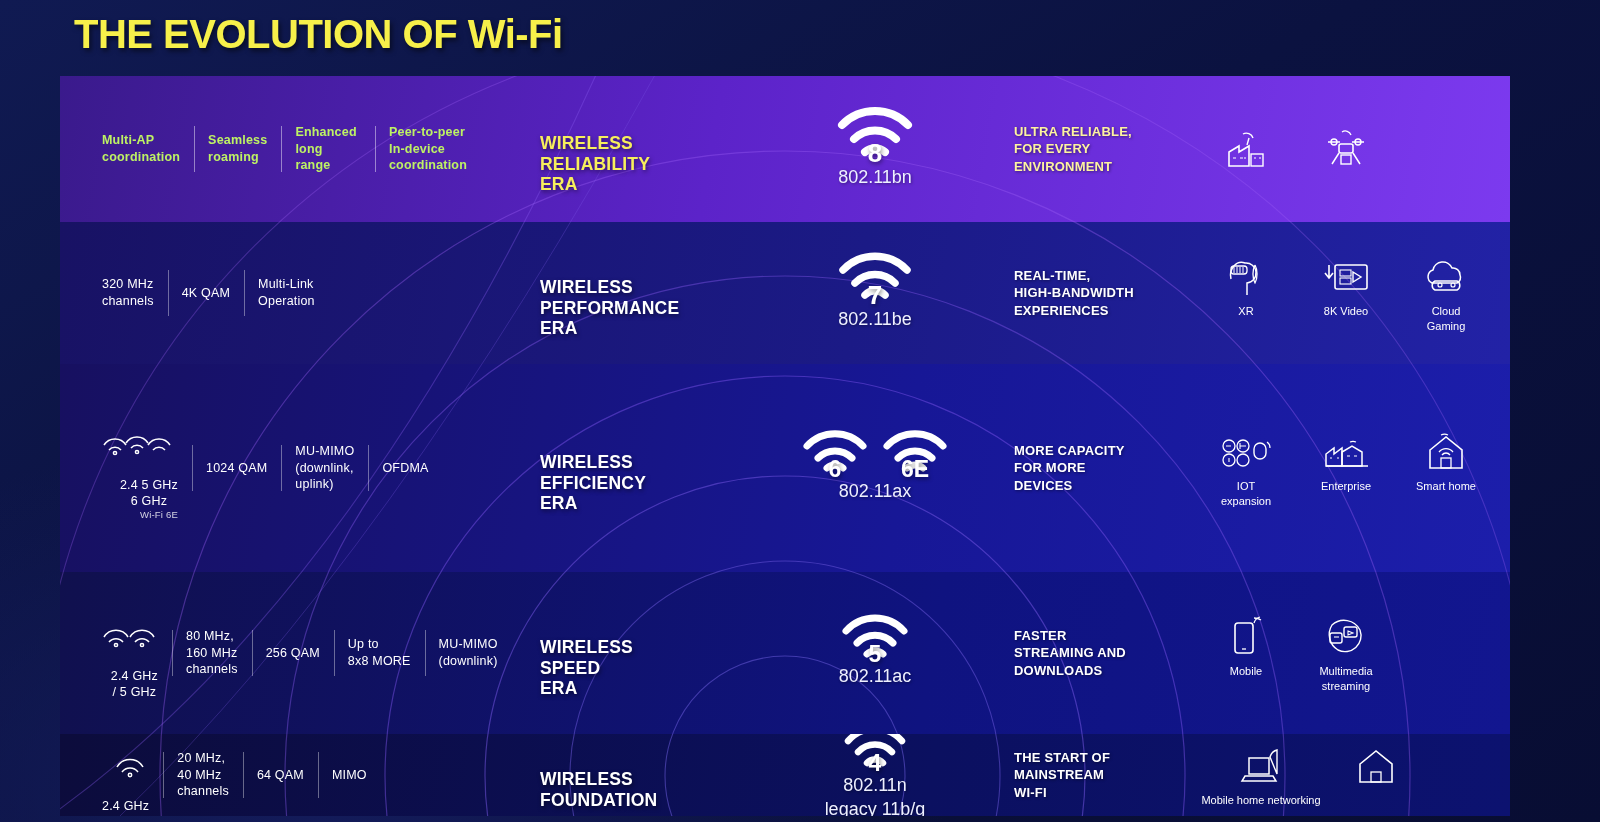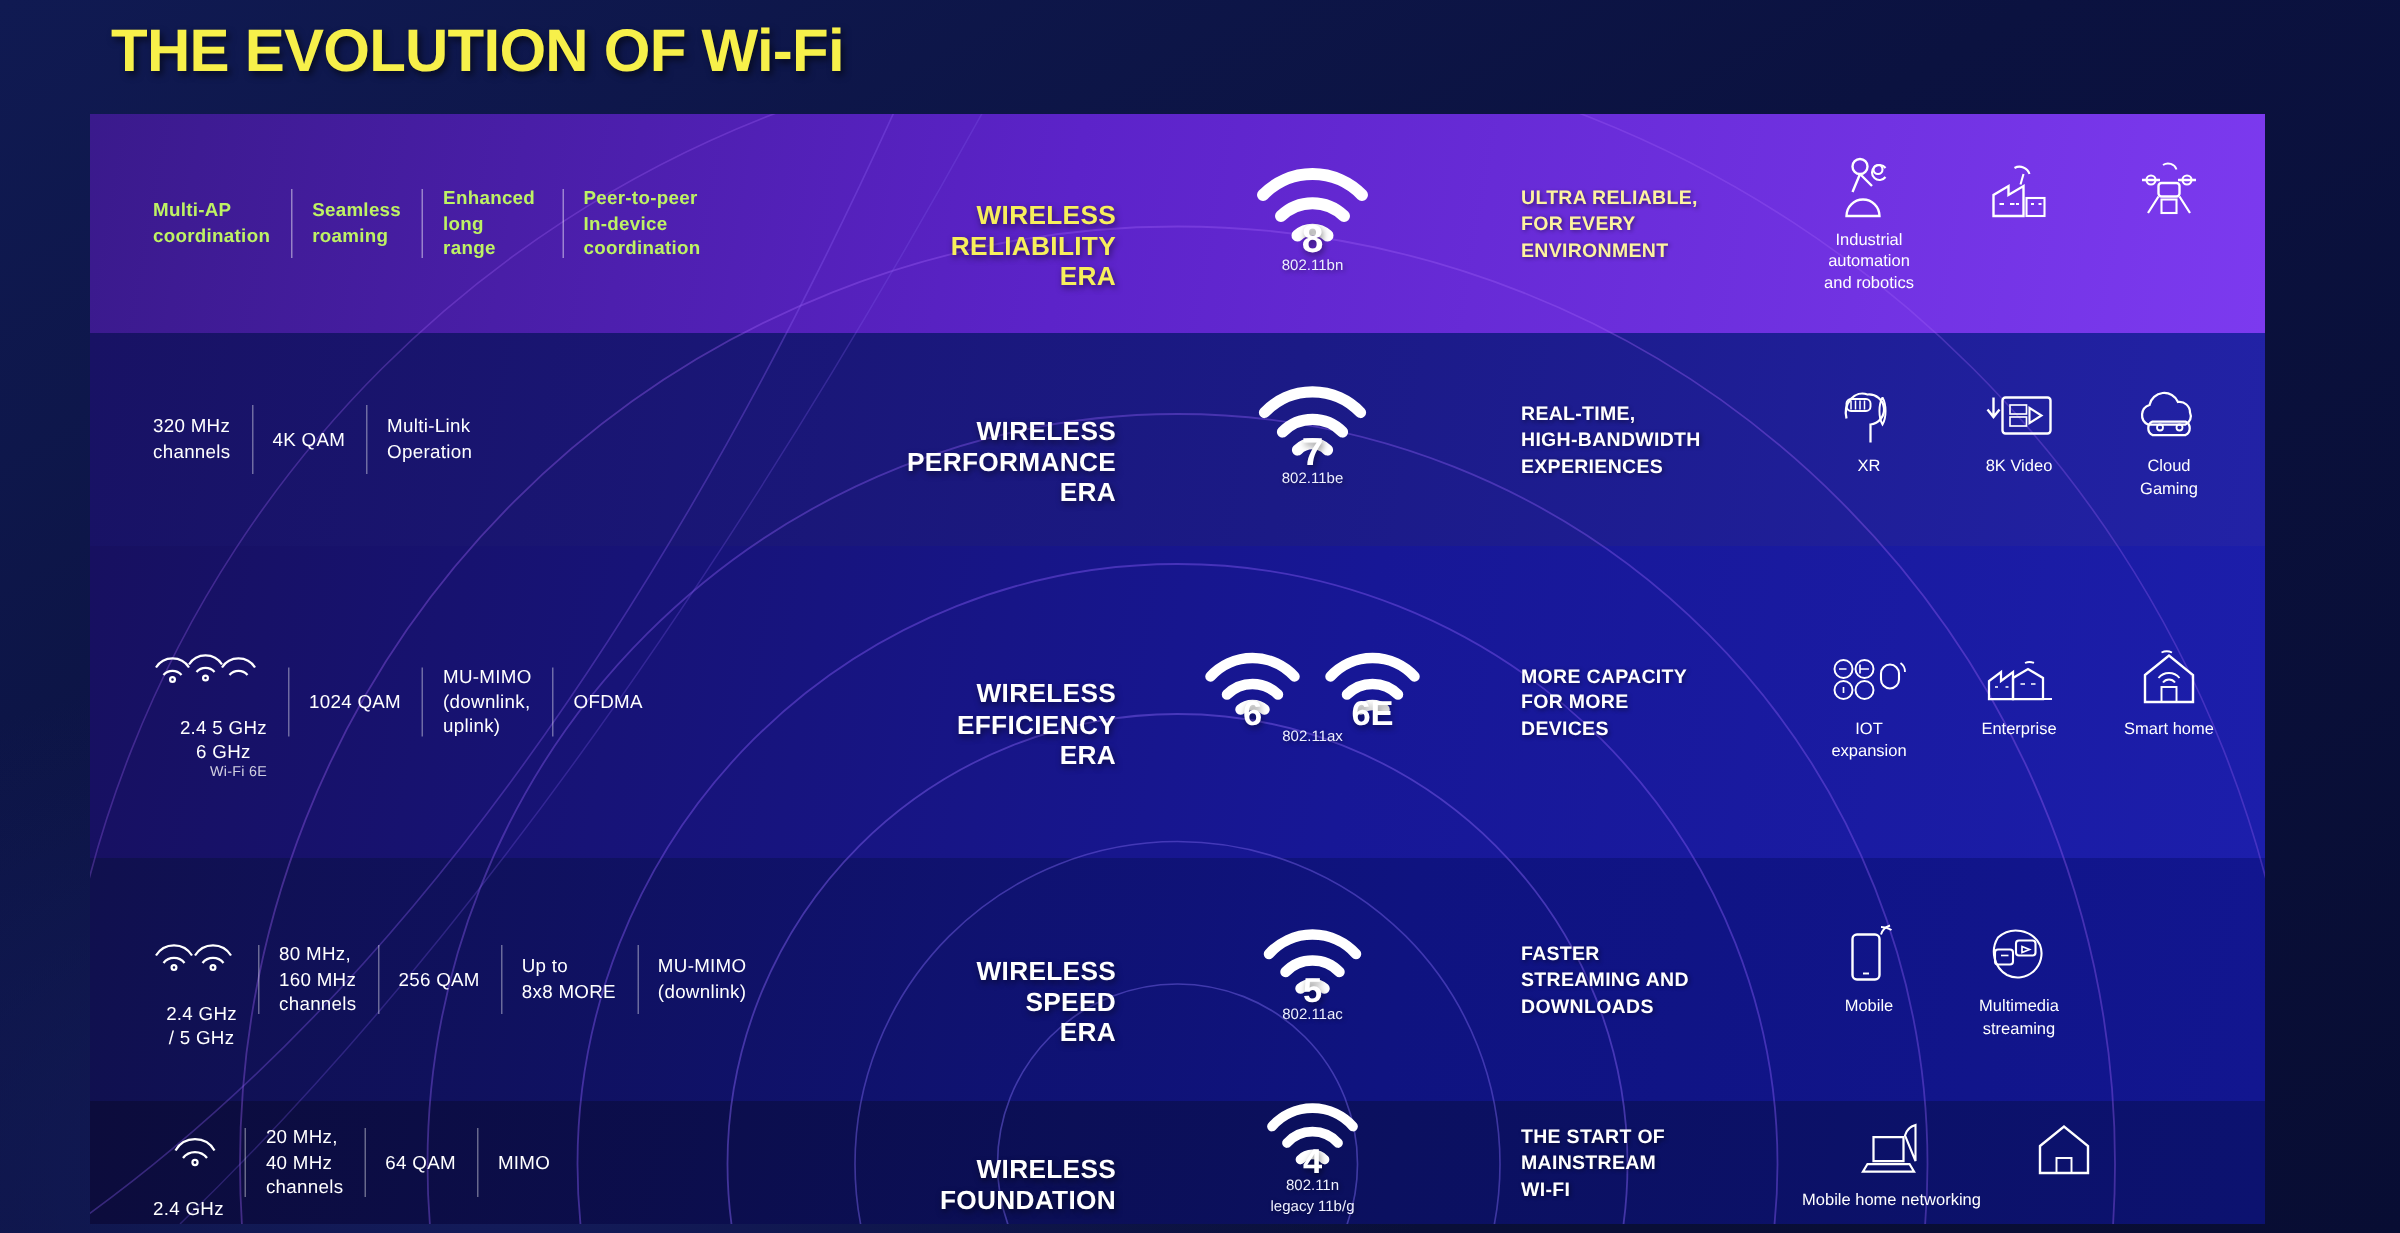--- a/index.html
+++ b/index.html
@@ -94,21 +94,21 @@
     justify-content:center; width:auto;
     font-size:12.5px; color:#fff; text-align:center;
   }
   .bandcell svg{ display:block; margin-bottom:3px; }
   .bandcell .bandtxt{ white-space:pre-line; line-height:1.3; }
   .bandcell .bandsub{ font-size:9.5px; opacity:.8; }
 
   
   .era{
     width:210px; min-width:210px;
-    text-align:right;
+    text-align:left;
     font-size:17.5px; font-weight:bold;
     line-height:1.18;
     letter-spacing:.2px;
     color:#ffffff;
     text-shadow:1px 2px 4px rgba(0,0,0,.5);
     white-space:pre-line;
     padding-right:6px;
     margin-top:30px;
   }
   .row-0 .era{ color:#f7ef5c; }
@@ -121,21 +121,21 @@
   .badgeicons{ display:flex; gap:16px; align-items:flex-end; }
   .wifiglyph{ position:relative; }
   .wifiglyph .num{
     position:absolute; left:0; right:0;
     bottom:-4px; text-align:center;
     font-size:26px; font-weight:bold; color:#fff;
     text-shadow:1px 2px 4px rgba(0,0,0,.45);
   }
   .wifiglyph.small .num{ font-size:23px; }
   .stdname{
-    font-size:10px; color:#eef0ff; text-align:center;
+    font-size:18px; color:#eef0ff; text-align:center;
     white-space:pre-line; line-height:1.35;
     text-shadow:1px 1px 3px rgba(0,0,0,.4);
   }
 
   
   .benefit{
     width:180px; min-width:180px;
     font-size:13px; font-weight:bold; line-height:1.35;
     letter-spacing:.2px;
     color:#ffffff;
@@ -198,33 +198,20 @@
             </svg>
             <div class="num">8</div>
           </div>
         </div>
         <div class="stdname">802.11bn</div>
       </div>
       <div class="benefit">ULTRA RELIABLE,
 FOR EVERY
 ENVIRONMENT</div>
       <div class="usecases">
-        <div class="uc">
-          <div class="ucicon">
-            <svg width="40" height="42" viewBox="0 0 40 42">
-                <circle cx="14" cy="7" r="5" fill="none" stroke="#fff" stroke-width="1.6"></circle>
-                <circle cx="26" cy="9" r="3" fill="none" stroke="#fff" stroke-width="1.4"></circle>
-                <path d="M14 12 L9 24 M14 12 L22 20" fill="none" stroke="#fff" stroke-width="1.6"></path>
-                <path d="M5 40 a11 11 0 0 1 22 0 z" fill="none" stroke="#fff" stroke-width="1.6"></path>
-                <path d="M31 8 a5 5 0 1 0 0 6" fill="none" stroke="#fff" stroke-width="1.4"></path>
-              </svg>
-          </div>
-          <div>Industrial automation
-and robotics</div>
-        </div>
         <div class="uc">
           <div class="ucicon">
             <svg width="42" height="42" viewBox="0 0 42 42">
                 <path d="M4 40 L4 26 L14 20 L14 26 L24 20 L24 40 Z" fill="none" stroke="#fff" stroke-width="1.6"></path>
                 <rect x="26" y="28" width="12" height="12" fill="none" stroke="#fff" stroke-width="1.4"></rect>
                 <path d="M8 32 h3 M15 32 h3 M19 32 h2 M29 32 h2 M34 32 h2" stroke="#fff" stroke-width="1.2"></path>
                 <path d="M18 8 a7 7 0 0 1 10 4" fill="none" stroke="#fff" stroke-width="1.4"></path>
                 <path d="M24 12 L22 19" stroke="#fff" stroke-width="1.4"></path>
               </svg>
           </div>

